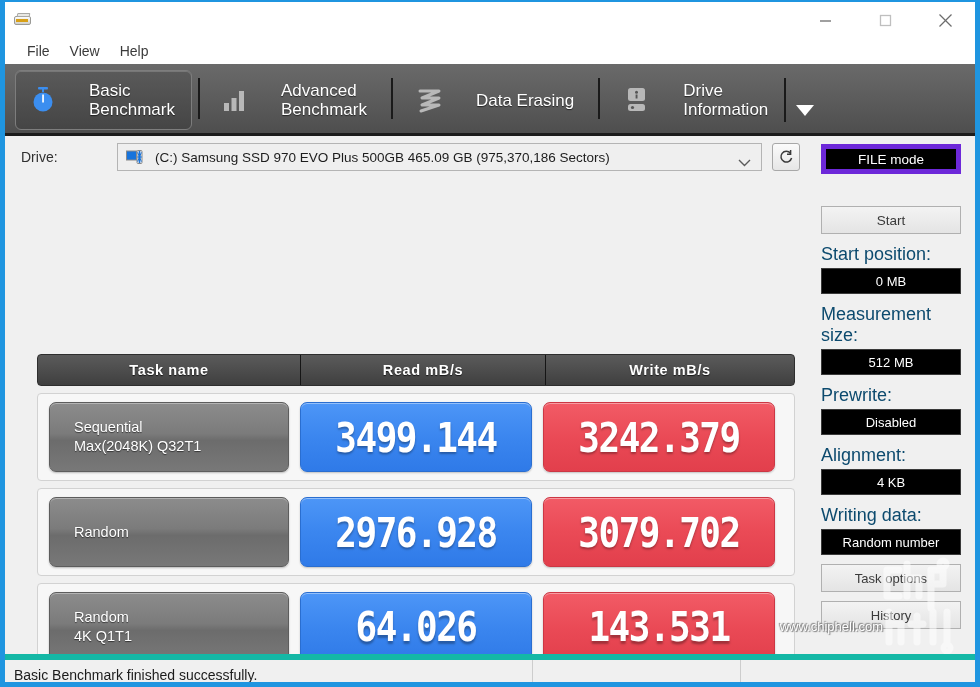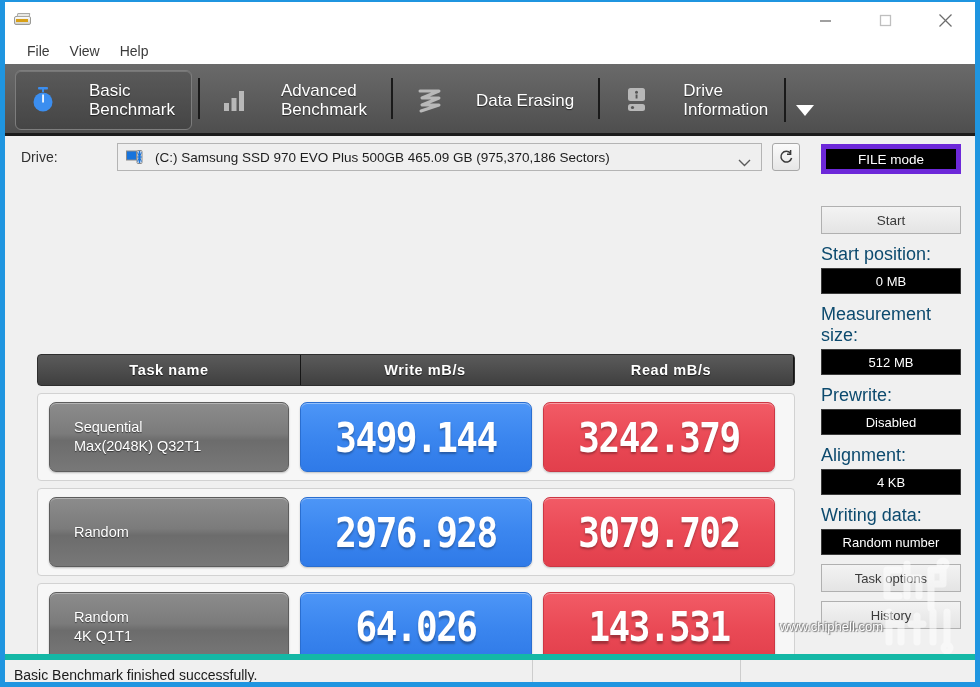--- a/index.html
+++ b/index.html
@@ -537,22 +537,22 @@
         <svg width="17" height="17" viewBox="0 0 17 17">
           <path d="M12.5 4.2 A5.4 5.4 0 1 0 13.6 9" fill="none" stroke="#3a3a3a" stroke-width="1.5"></path>
           <path d="M12.6 1 L12.6 5.2 L9 5.2" fill="none" stroke="#3a3a3a" stroke-width="1.5"></path>
         </svg>
       </div>
     </div>
 
     <div class="results">
       <div class="table-head">
         <div class="th c1">Task name</div>
+        <div class="th c2">Read mB/s</div>
         <div class="th c3">Write mB/s</div>
-        <div class="th c2">Read mB/s</div>
       </div>
 
       <div class="row">
         <div class="task-btn">
           <div class="task-line">Sequential</div>
           <div class="task-line">Max(2048K) Q32T1</div>
         </div>
         <div class="val-box read">
           <span class="val-text">3499.144</span>
         </div>

